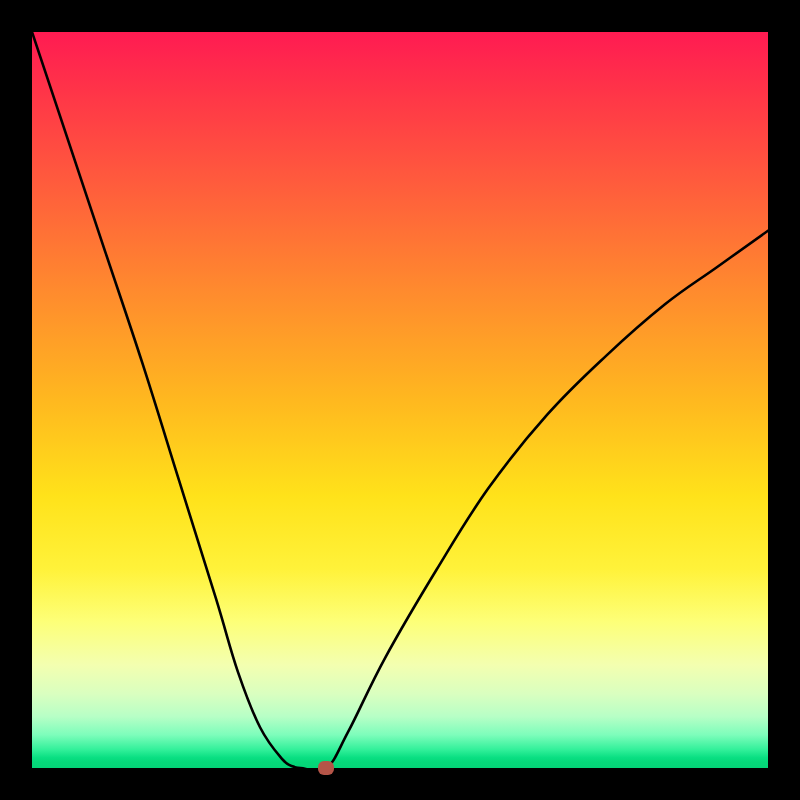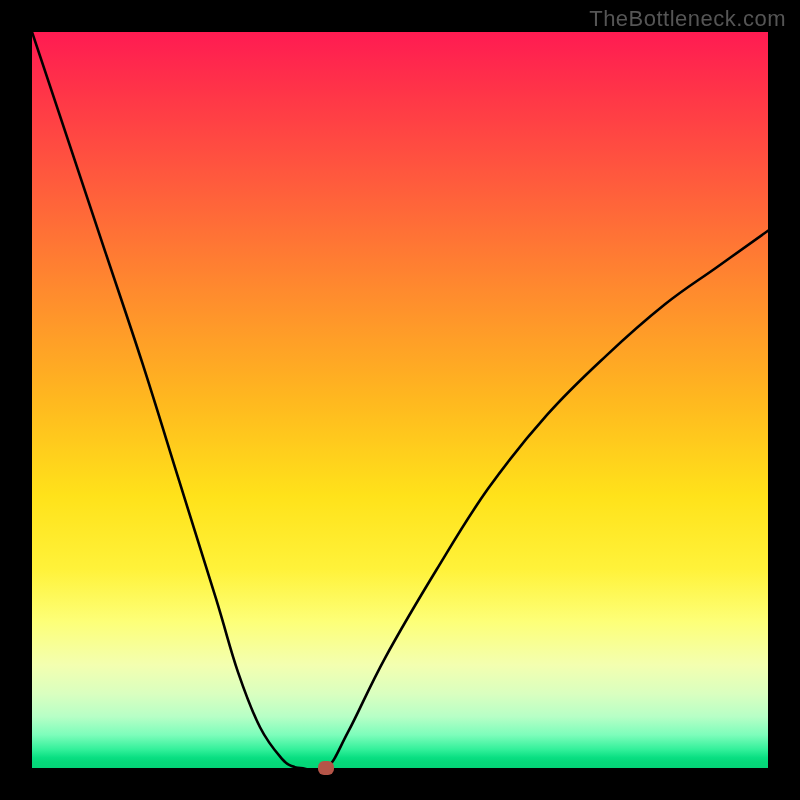--- a/index.html
+++ b/index.html
@@ -72,21 +72,20 @@
     background: #b55548;
     z-index: 4;
     transform: translate(-50%, -50%);
   }
 </style>
 </head>
 <body>
 
 <div class="frame">
 
-  <div class="watermark">TheBottleneck.com</div>
 
   <div class="plot">
 
     <svg class="curve" viewBox="0 0 736 736" preserveAspectRatio="none">
       <path fill="none" stroke="#000" stroke-width="2.6" stroke-linecap="round" stroke-linejoin="round" d="M 0.00 0.00 C 6.75 20.24, 23.31 69.92, 36.80 110.40 C 50.29 150.88, 60.11 180.32, 73.60 220.80 C 87.09 261.28, 96.91 289.37, 110.40 331.20 C 123.89 373.03, 133.71 405.78, 147.20 448.96 C 160.69 492.14, 173.21 531.64, 184.00 566.72 C 194.79 601.80, 197.98 616.71, 206.08 640.32 C 214.18 663.93, 220.06 679.60, 228.16 695.52 C 236.26 711.44, 244.17 720.02, 250.24 727.17 C 256.31 734.32, 257.91 732.91, 261.28 734.53 C 264.65 736.15, 262.57 735.73, 268.64 736.00 C 274.71 736.27, 285.63 742.75, 294.40 736.00 C 303.17 729.25, 305.69 719.44, 316.48 699.20 C 327.27 678.96, 337.09 655.29, 353.28 625.60 C 369.47 595.91, 385.91 568.31, 404.80 537.28 C 423.69 506.25, 436.08 484.66, 456.32 456.32 C 476.56 427.98, 493.61 407.01, 515.20 382.72 C 536.79 358.43, 552.49 344.08, 574.08 323.84 C 595.67 303.60, 612.72 288.51, 632.96 272.32 C 653.20 256.13, 665.59 249.01, 684.48 235.52 C 703.37 222.03, 726.55 205.47, 736.00 198.72"></path>
     </svg>
 
     <div class="marker" style="left: 294.4px; top: 736px;"></div>
   </div>
 </div>

